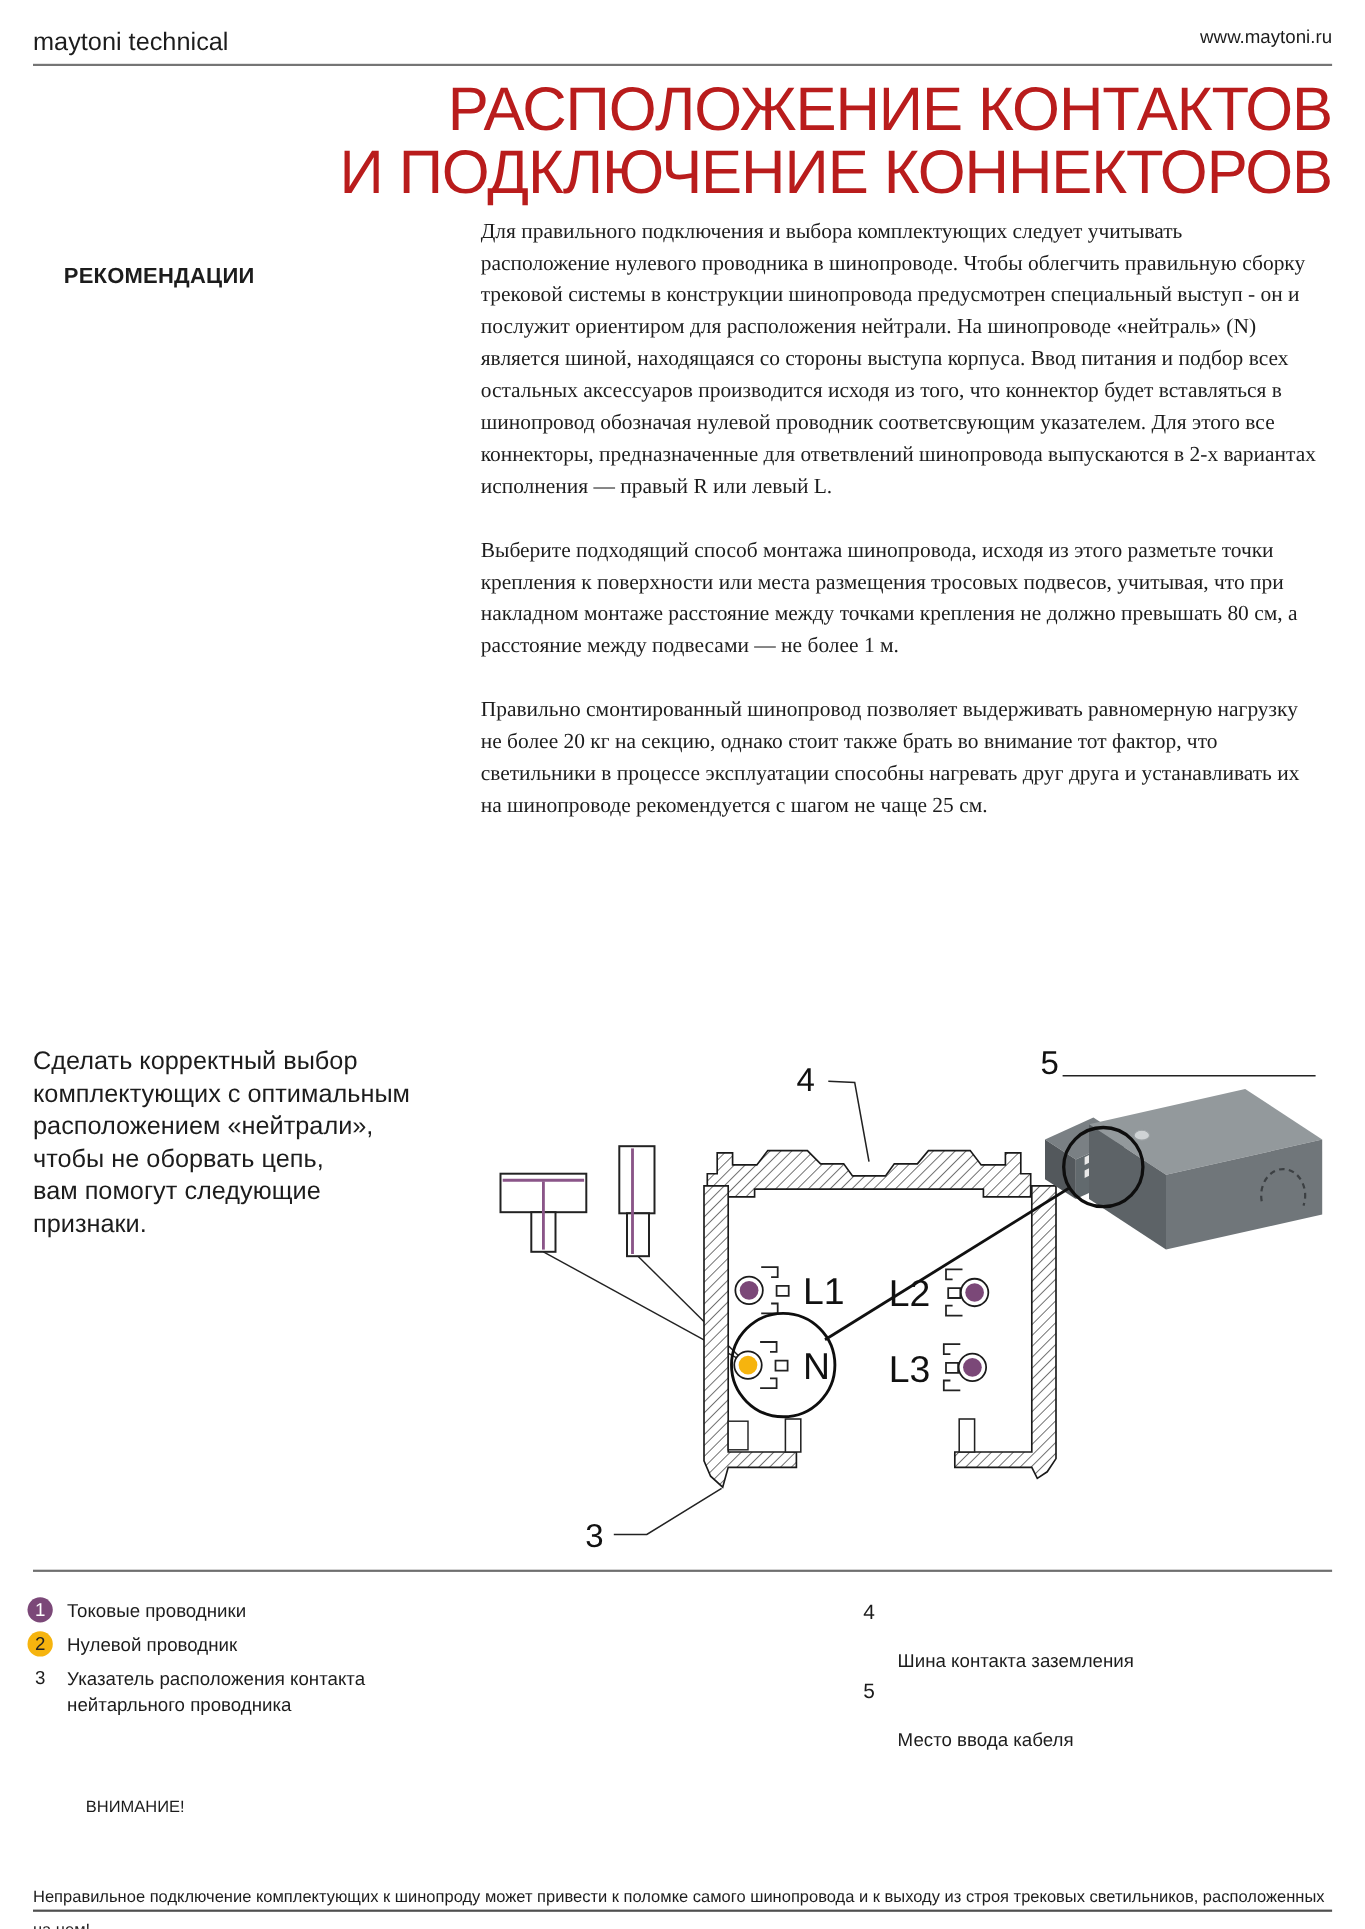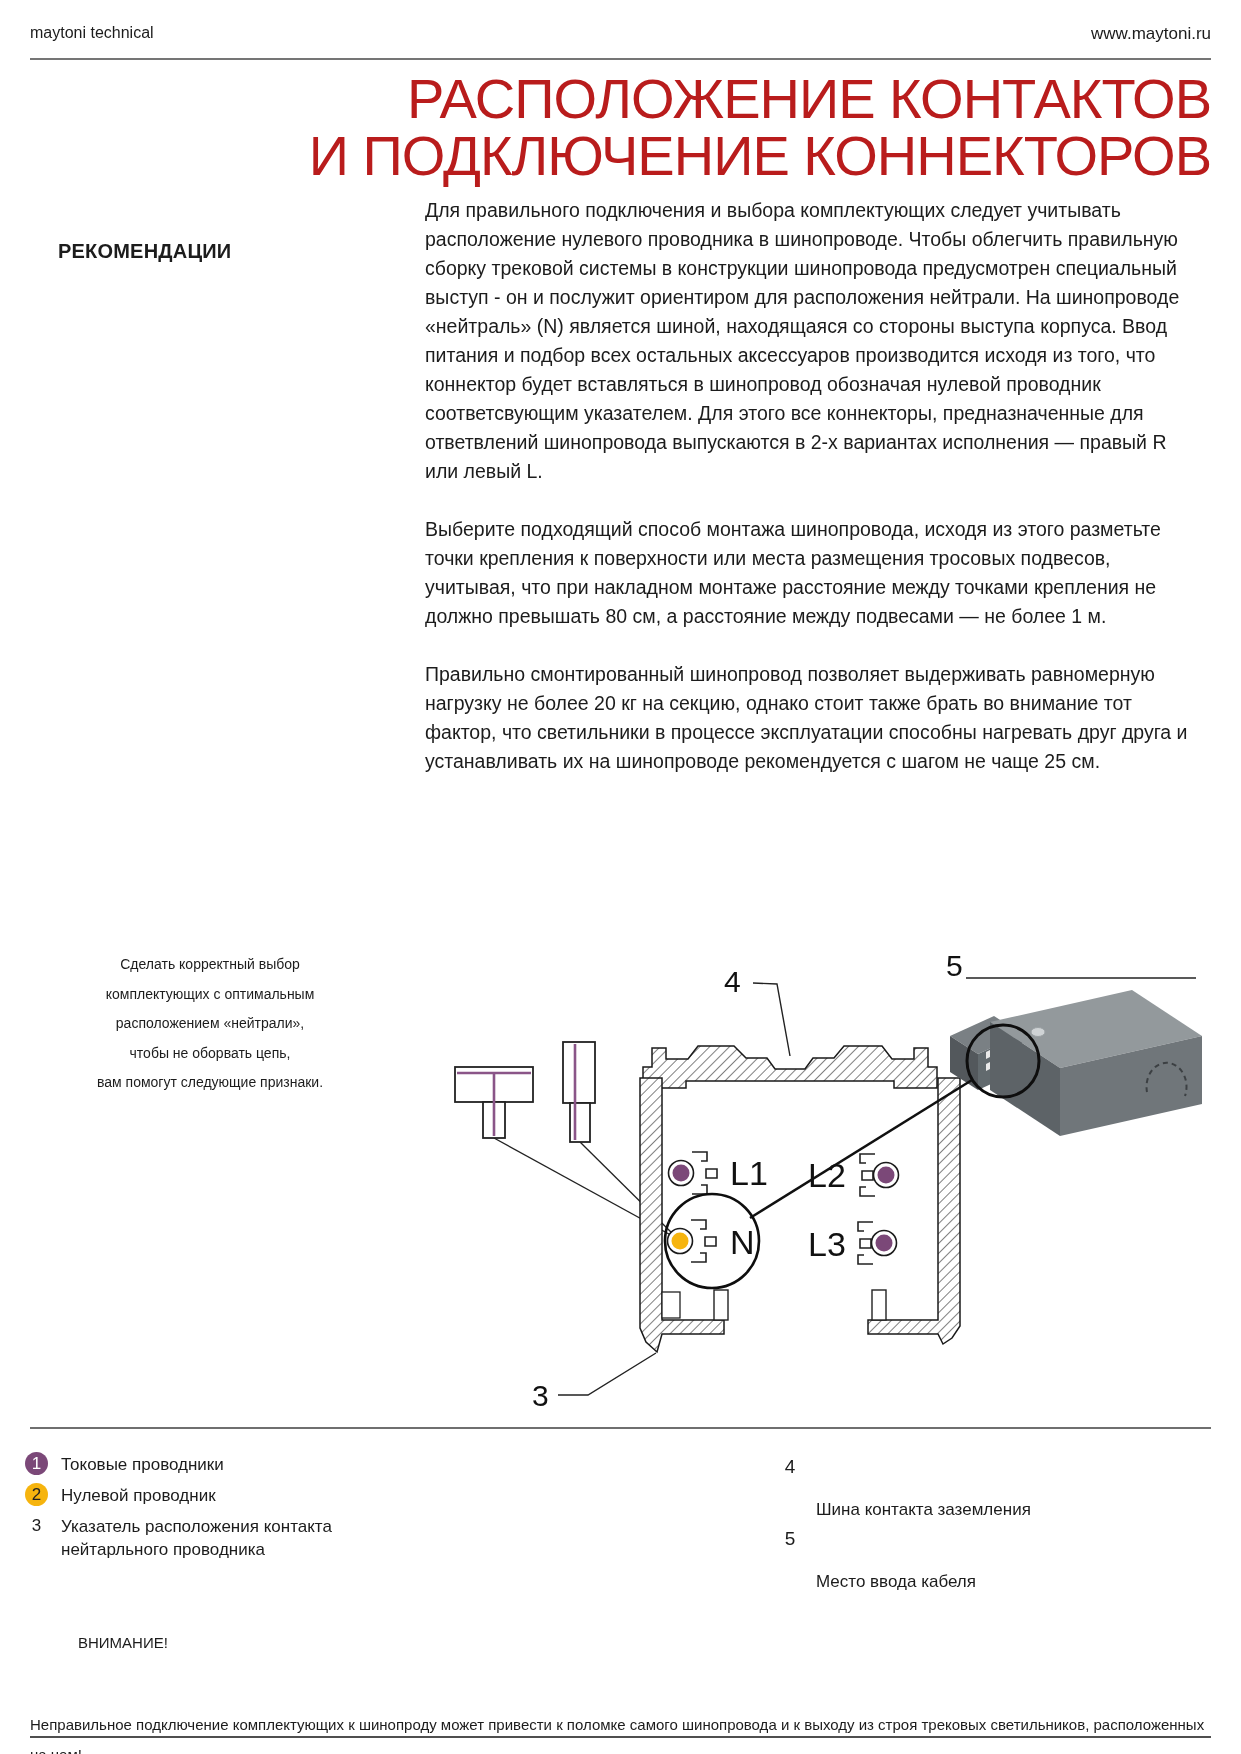--- a/index.html
+++ b/index.html
@@ -2,33 +2,33 @@
 <html><head>
 <meta charset="utf-8">
 <style>
   html,body{margin:0;padding:0;background:#ffffff;}
   .page{
     position:relative;width:1241px;height:1754px;background:#ffffff;
     font-family:"Liberation Sans",sans-serif;color:#1c1c1c;overflow:hidden;
   }
   .abs{position:absolute;}
   
-  .hdr-left{left:30px;top:24px;font-size:16px;}
+  .hdr-left{left:30px;top:24px;font-size:23px;}
   .hdr-right{right:30px;top:24px;font-size:17px;text-align:left;}
   .rule{height:2px;background:#757575;left:30px;width:1181px;}
   .rule-top{top:58px;}
   .rule-mid{top:1427px;background:#6f6f6f;}
   .rule-bot{top:1736px;background:#4f4f4f;}
   
   .title{right:30px;top:70px;text-align:right;font-size:56px;line-height:57px;letter-spacing:-1px;color:#b91c1c;white-space:nowrap;}
   
   .rec-head{left:30px;top:240px;font-size:20px;font-weight:bold;letter-spacing:.2px;margin-left:28px;}
   .bodycol{left:425px;top:196px;width:772px;font-size:19.5px;line-height:29px;}
-  .bodycol p{margin:0 0 29px 0;}
-  .aside{left:30px;top:950px;width:360px;font-size:14px;line-height:29.5px;white-space:pre-line;text-align:center;}
+  .bodycol p{margin:0 0 29px 12px;font-family:Liberation Serif, serif;}
+  .aside{left:30px;top:950px;width:360px;font-size:23px;line-height:29.5px;white-space:pre-line;}
   
   .legend-left{left:25px;top:1452px;width:420px;}
   .legend-right{left:778px;top:1455px;width:430px;}
   .lg-row{display:flex;align-items:flex-start;margin-bottom:7px;}
   .lg-marker{width:23px;height:23px;border-radius:50%;flex:0 0 23px;
     display:flex;align-items:center;justify-content:center;font-size:17px;margin-right:13px;}
   .mk-purple{background:#7b4878;color:#ffffff;}
   .mk-yellow{background:#f6b40e;color:#222;}
   .mk-plain{background:transparent;color:#1c1c1c;border-radius:0;}
   .lg-text{font-size:17px;line-height:23px;padding-top:1px;width:310px;}

